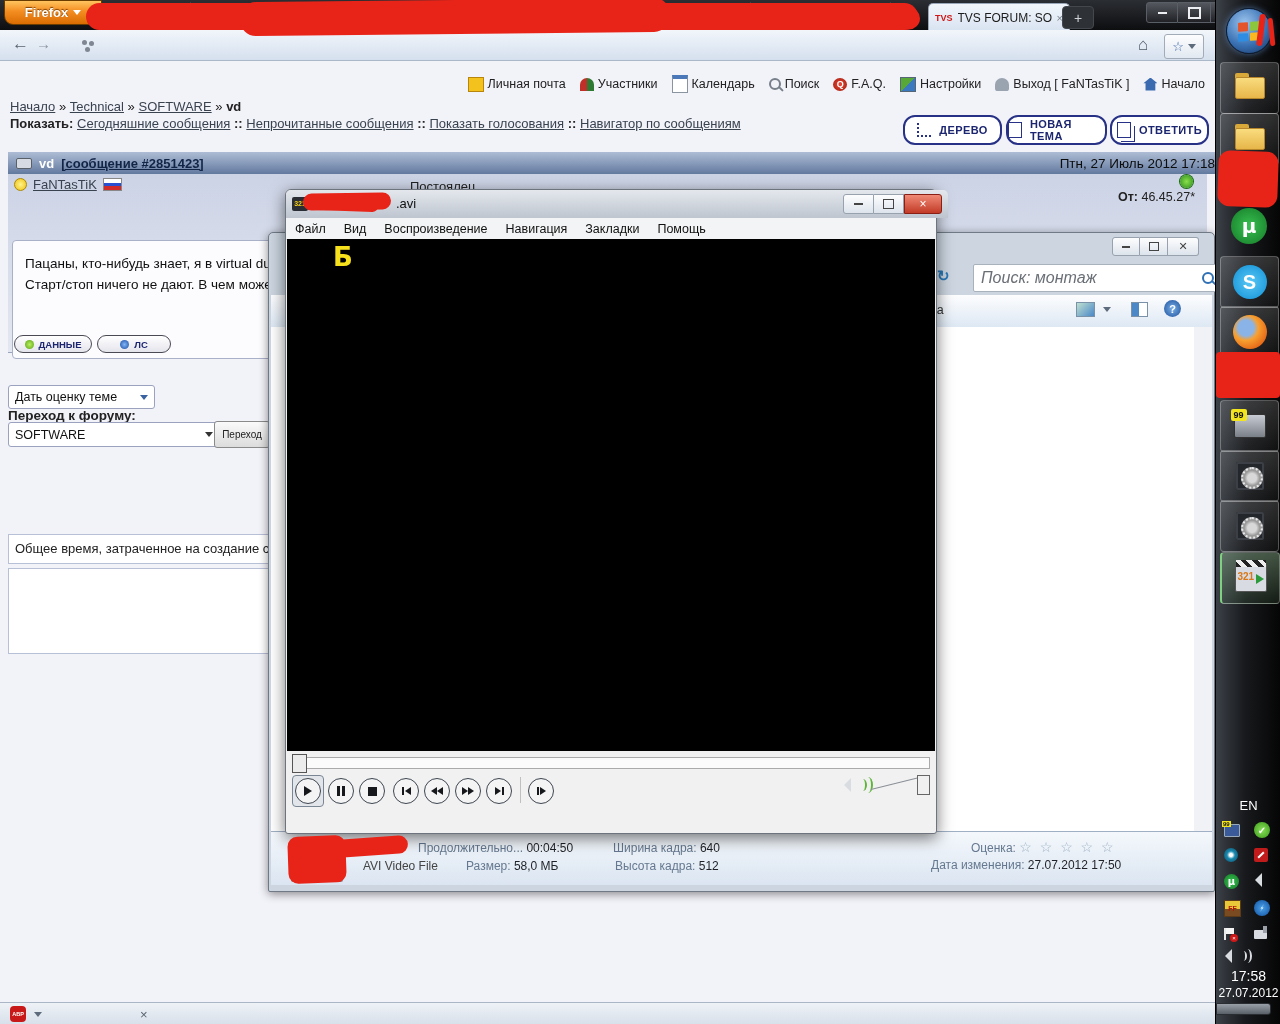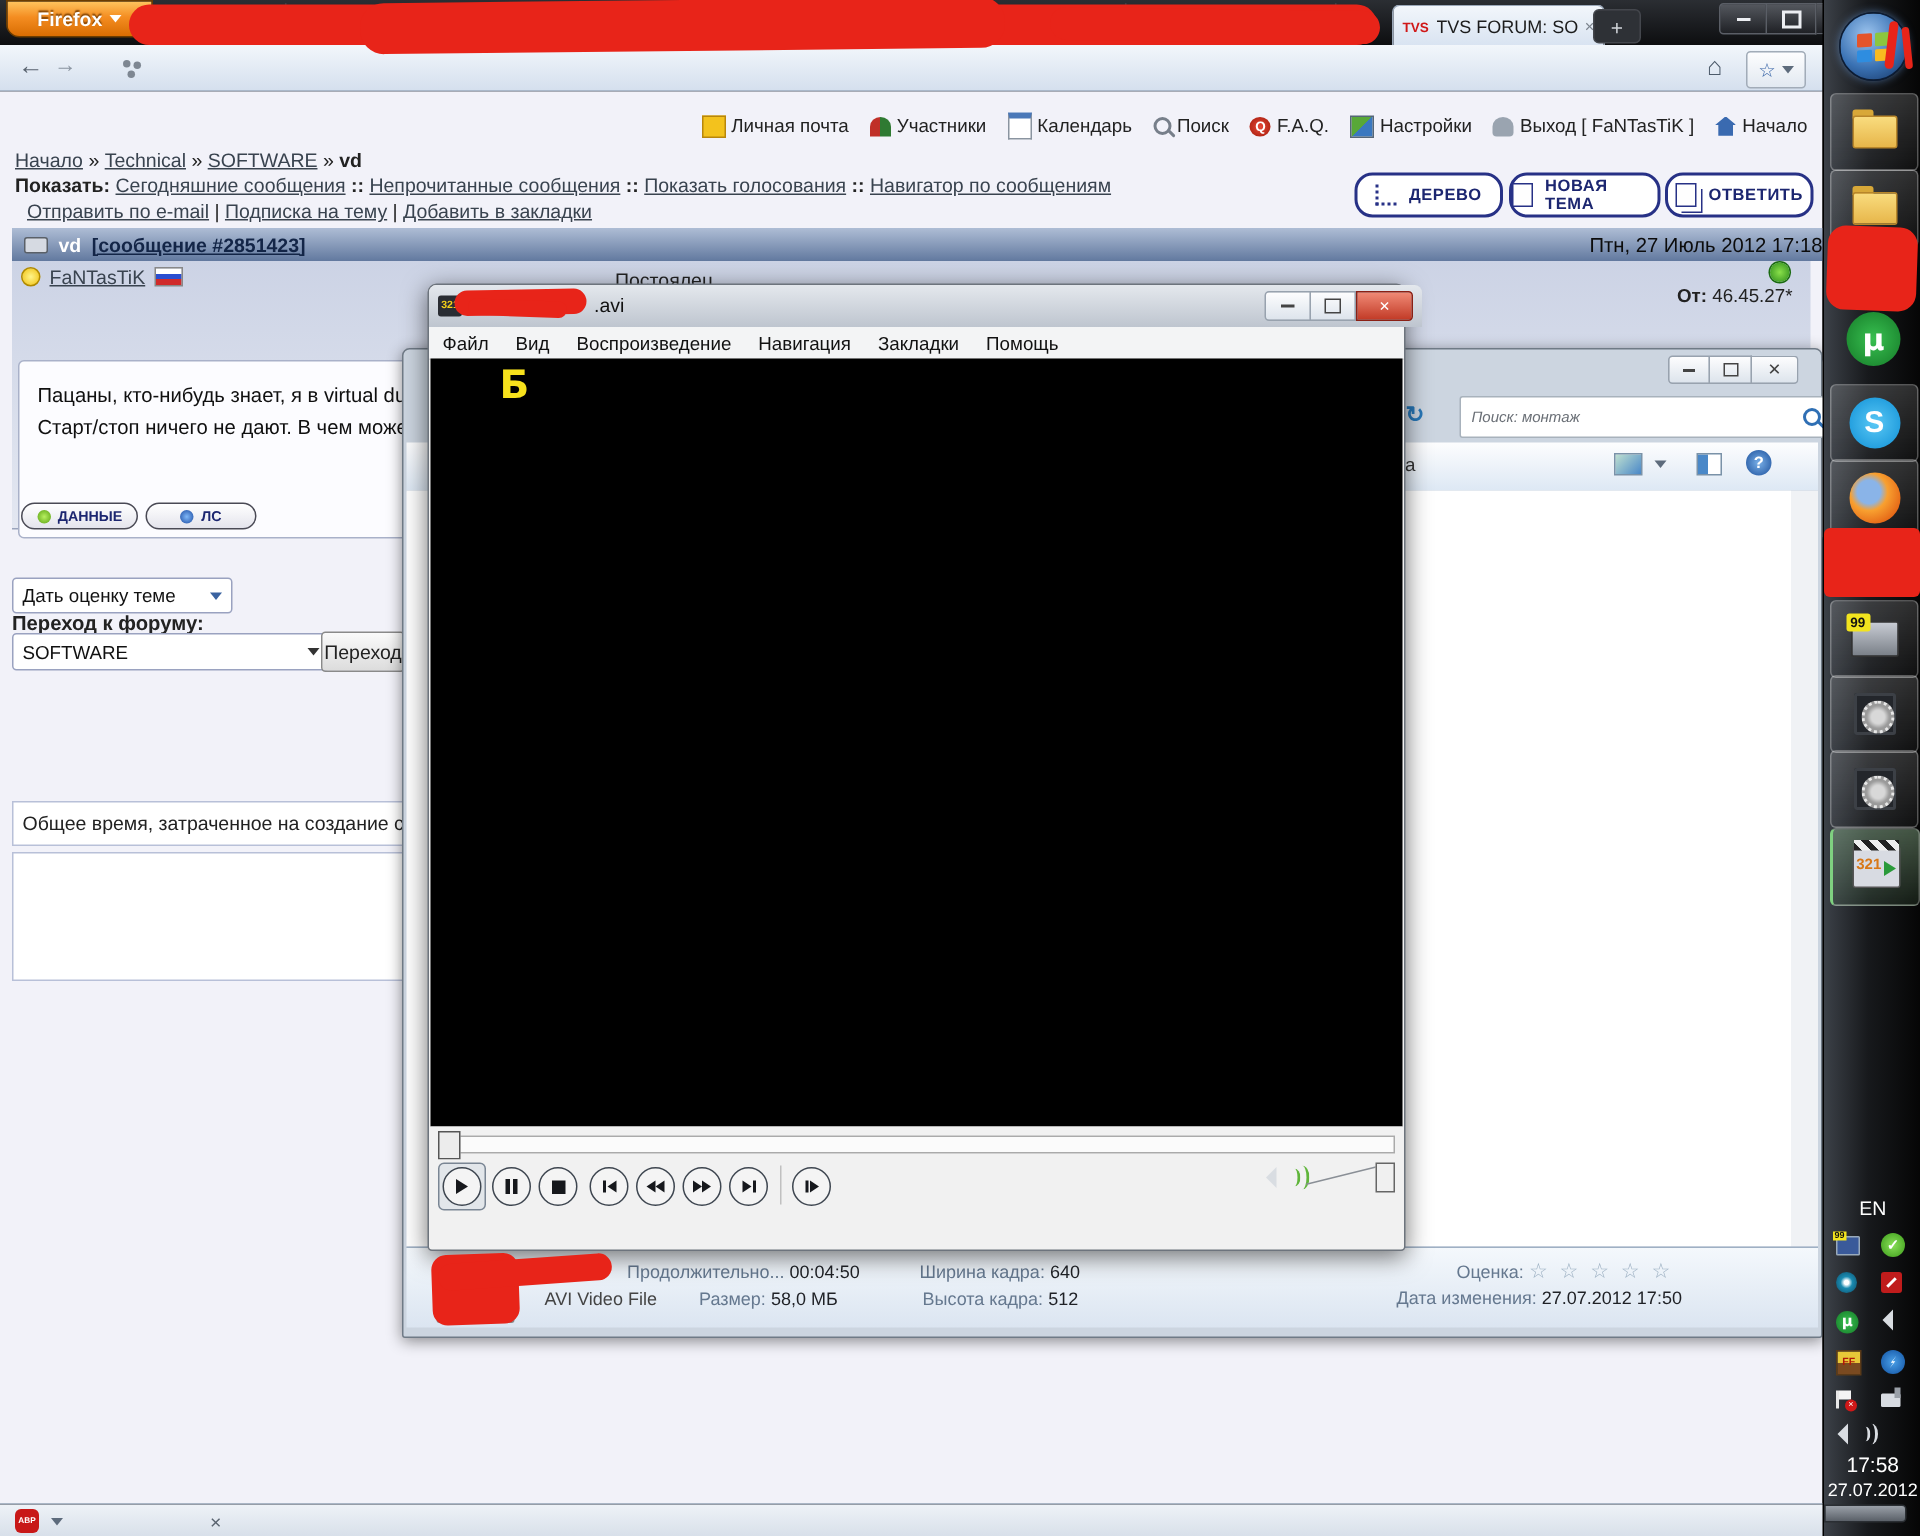--- a/index.html
+++ b/index.html
@@ -60,21 +60,21 @@
 
   
   .ico{width:14px;height:13px;flex:none;display:inline-block;position:relative;}
 
   
   #explorer{left:268px;top:232px;width:945px;height:658px;background:#ccd5e0;border:1px solid #6f7a86;
             border-radius:5px 5px 2px 2px;box-shadow:0 2px 10px rgba(0,0,0,.45);}
   .xbtn{height:17px;border:1px solid #98a2ae;background:linear-gradient(#fdfdfe,#dde4ec);
         color:#444;justify-content:center;font-size:10px;}
   #x-search{left:704px;top:31px;width:233px;height:26px;background:#fff;border:1px solid #a8b2bc;
-            border-radius:2px;font-size:10px;font-style:italic;color:#6a6f76;padding:0 7px;
+            border-radius:2px;font-size:16px;font-style:italic;color:#6a6f76;padding:0 7px;
             justify-content:space-between;}
   #x-cmdbar{left:2px;top:62px;width:941px;height:32px;background:linear-gradient(#fdfdfe,#dde8f4);
             border-bottom:1px solid #bac8d8;}
   #x-details{left:2px;top:598px;width:941px;height:53px;background:linear-gradient(#f4f8fc,#dbe5f1);
              border-top:1px solid #9fb0c4;font-size:12px;}
   .dlabel{color:#65788f;} .dval{color:#1f2126;}
 
   
   #player{left:285px;top:189px;width:650px;height:643px;background:#f1f1f1;border:1px solid #6d747d;
           border-radius:6px 6px 3px 3px;box-shadow:0 4px 16px rgba(0,0,0,.55);}
@@ -248,25 +248,20 @@
         <b>Показать:</b>
         <a class="lnk">Сегодняшние сообщения</a>
         <b> <span>::</span> </b>
         <a class="lnk">Непрочитанные сообщения</a>
         <b> <span>::</span> </b>
         <a class="lnk">Показать голосования</a>
         <b> <span>::</span> </b>
         <a class="lnk">Навигатор по сообщениям</a>
       </div>
 
-      <div class="abs" style="left:18px;top:72px">
-        <a class="lnk">Отправить по e-mail</a> |
-        <a class="lnk">Подписка на тему</a> |
-        <a class="lnk">Добавить в закладки</a>
-      </div>
 
       <div class="fbtn abs flex" style="left:903px;top:54px;width:95px">
         <span style="width:12px;height:12px;border-left:2px dotted #273186;border-bottom:2px dotted #273186"></span>
         <span>ДЕРЕВО</span>
       </div>
       <div class="fbtn abs flex" style="left:1006px;top:54px;width:97px">
         <span class="pg"></span>
         <span>НОВАЯ ТЕМА</span>
       </div>
       <div class="fbtn abs flex" style="left:1110px;top:54px;width:95px">
@@ -311,21 +306,21 @@
 
       <div class="sel abs flex" style="left:8px;top:324px;width:133px;height:22px">
         <span>Дать оценку теме</span>
           <span class="caret" style="border-top-color:#3a62a0"></span>
       </div>
       <b class="abs" style="left:8px;top:347px;font-size:13.5px">Переход к форуму:</b>
       <div class="sel abs flex" style="left:8px;top:361px;width:198px;height:23px">
         <span>SOFTWARE</span>
           <span class="caret" style="border-top-color:#333"></span>
       </div>
-      <div class="abs flex" style="left:214px;top:360px;width:54px;height:25px;background:linear-gradient(#fafafa,#dcdcdc);border:1px solid #8a8a8a;border-radius:3px;justify-content:center;font-size:13px">
+      <div class="abs flex" style="left:214px;top:360px;width:54px;height:25px;background:linear-gradient(#fafafa,#dcdcdc);border:1px solid #8a8a8a;border-radius:3px;justify-content:center;font-size:10px">
         <span>Переход</span>
       </div>
 
       <div class="wbox abs nowrap" style="left:8px;top:473px;width:262px;height:28px;line-height:28px;padding-left:6px">
         <span>Общее время, затраченное на создание стр</span>
       </div>
       <div class="wbox abs" style="left:8px;top:507px;width:260px;height:84px"></div>
     </div>
 
     <div class="abs flex" style="left:0;top:1002px;width:1215px;height:22px;background:linear-gradient(#eef2f7,#d7dfe9);border-top:1px solid #aab6c6;gap:8px;padding:0 10px">

